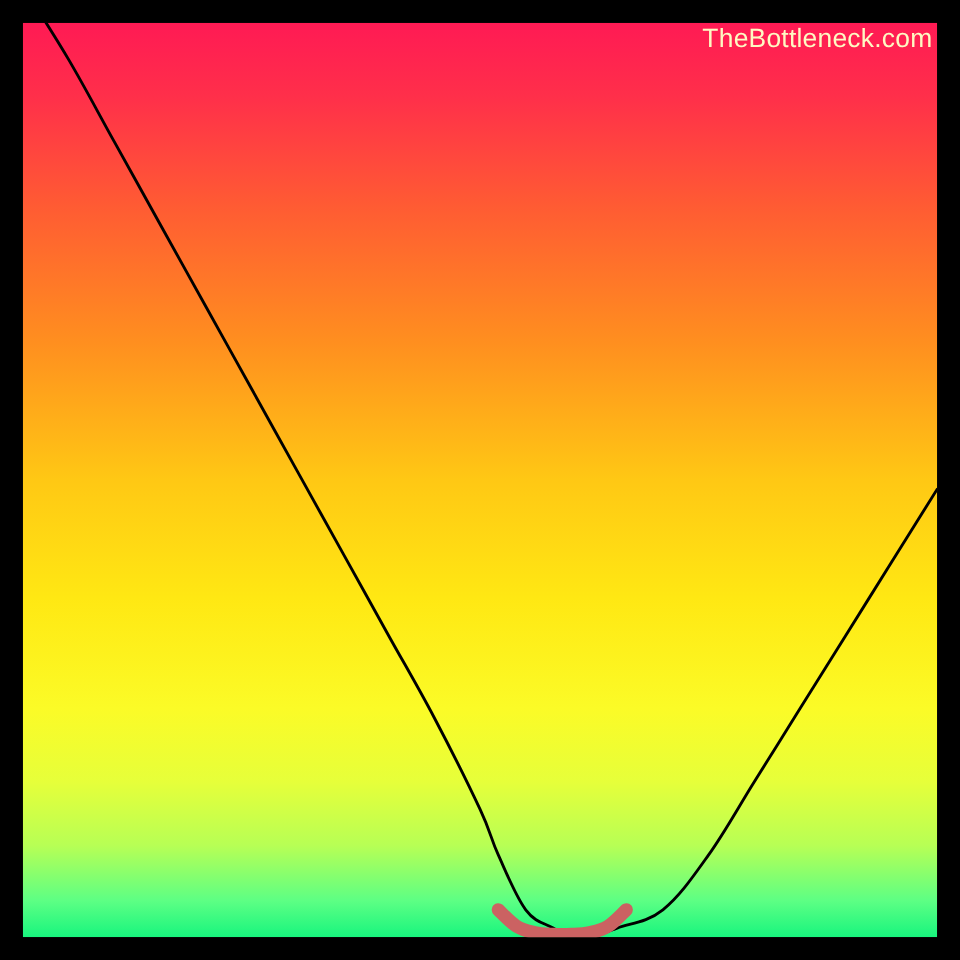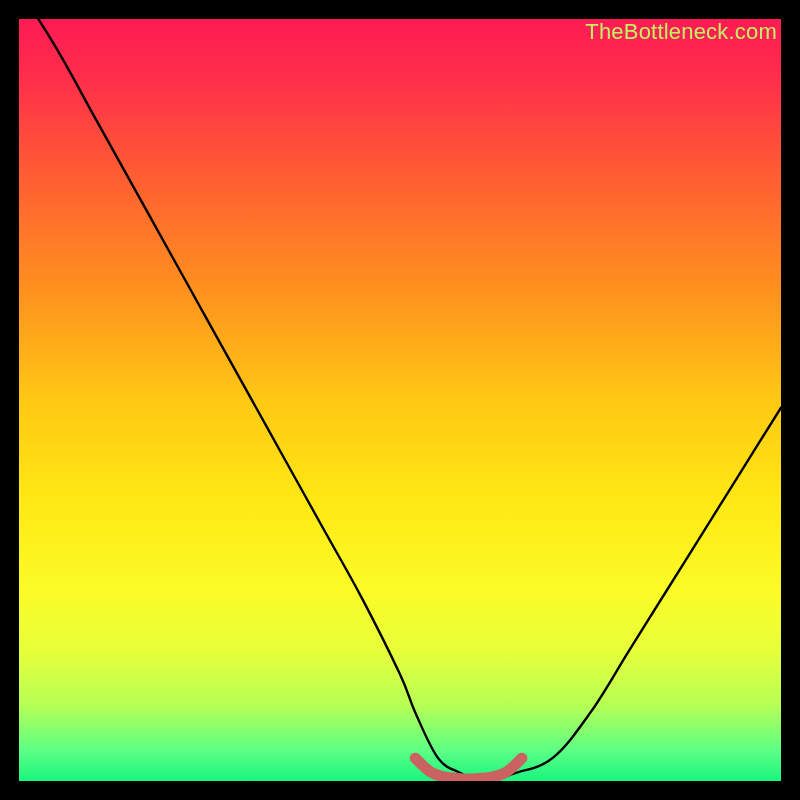--- a/index.html
+++ b/index.html
@@ -16,21 +16,21 @@
     left: 19px;
     top: 19px;
     width: 762px;
     height: 762px;
     background: #000;
   }
   .watermark {
     position: absolute;
     top: 0px;
     right: 4px;
-    color: #bef264;
+    color: #fef9c3;
     font-size: 22px;
     font-weight: 500;
     letter-spacing: 0.2px;
     z-index: 5;
   }
   svg {
     display: block;
   }
 </style>
 </head>

